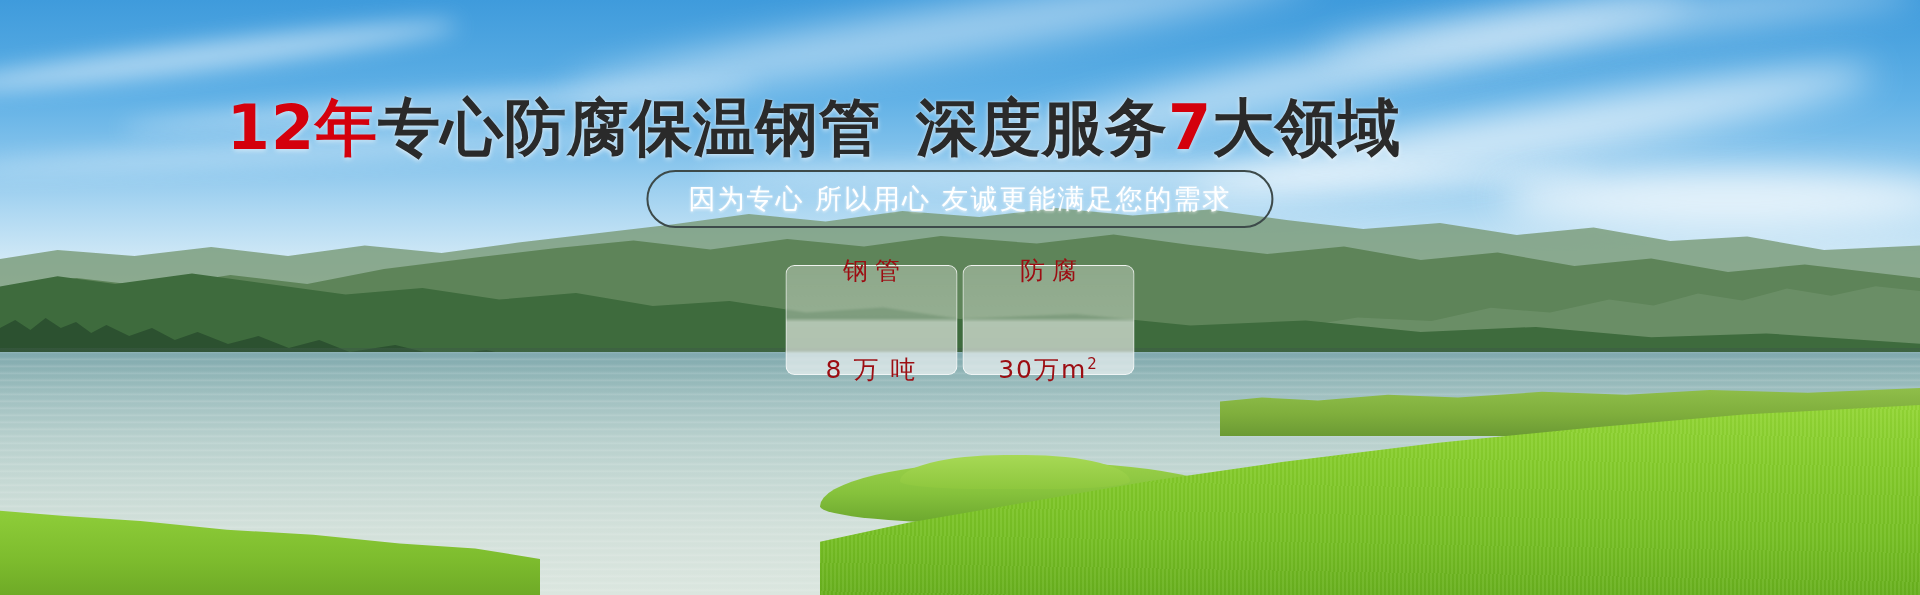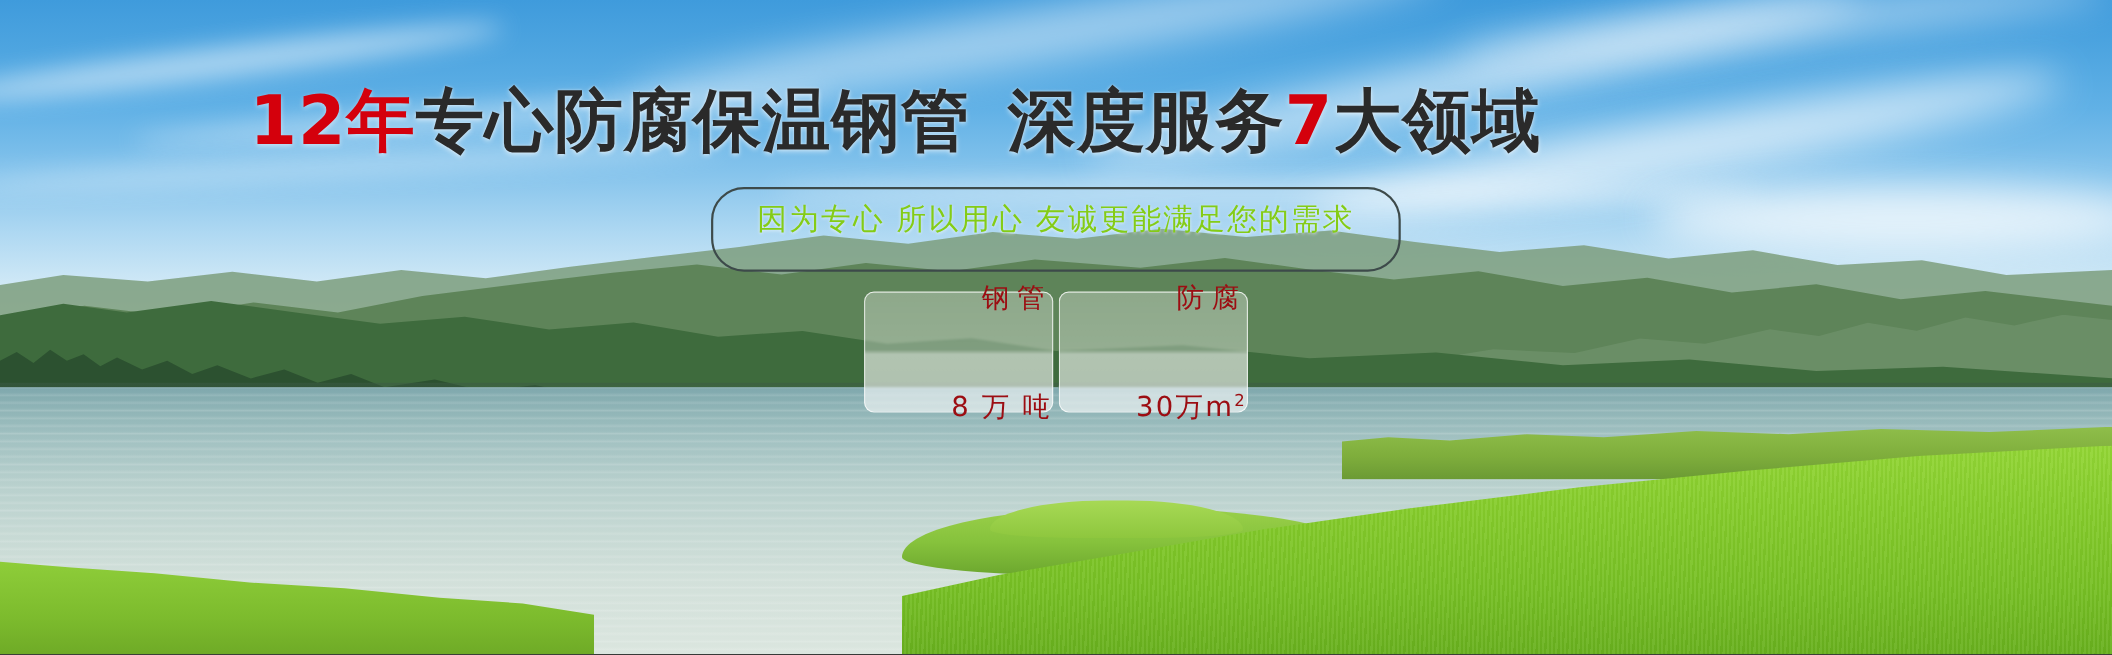--- a/index.html
+++ b/index.html
@@ -122,63 +122,63 @@
     background:linear-gradient(to bottom,#8ccd33 0%, #79ba26 60%, #6aa81f 100%);
     clip-path:polygon(0 100%,100% 100%,100% 58%,88% 46%,74% 40%,
       58% 30%,42% 24%,26% 14%,12% 8%,0 2%);
     opacity:.96;
   }
 
   
   .content{ position:absolute; left:0; top:0; width:1920px; height:595px; }
 
   .headline{
-    position:absolute; left:0; top:79px; width:1628px;
+    position:absolute; left:0; top:97px; width:1628px;
     text-align:center;
     font-size:62px; font-weight:bold;
     letter-spacing:1px; line-height:1;
     white-space:nowrap;
     font-family:"DejaVu Sans","Liberation Sans",sans-serif;
   }
   .headline .dark{
     color:#2a2a2a;
     text-shadow:0 2px 5px rgba(255,255,255,.55), 0 0 2px rgba(255,255,255,.5);
   }
   .headline .red{
     color:#d4000c;
     text-shadow:0 2px 5px rgba(255,255,255,.5);
   }
   .headline .gap{ display:inline-block; width:34px; }
 
   .pill{
     position:absolute; left:50%; transform:translateX(-50%); top:170px;
-    padding:9px 40px 28px;
+    padding:9px 40px 9px;
     border:2px solid #3d4a4a;
     border-radius:30px;
-    font-size:27px; color:#84cc16; letter-spacing:2px;
+    font-size:27px; color:#ffffff; letter-spacing:2px;
     white-space:nowrap;
     font-family:"DejaVu Sans","Liberation Sans",sans-serif;
     text-shadow:0 1px 3px rgba(255,255,255,.7);
   }
 
   .cards{
     position:absolute; left:50%; transform:translateX(-50%); top:265px;
     display:flex; gap:5px;
   }
   .card{
     width:172px; height:110px;
     border:1px solid rgba(255,255,255,.78);
     border-radius:9px;
     background:linear-gradient(to bottom,
       rgba(255,255,255,.30) 0%,
       rgba(255,255,255,.34) 48%,
       rgba(255,255,255,.60) 52%,
       rgba(255,255,255,.58) 100%);
     display:flex; flex-direction:column;
-    align-items:flex-end; justify-content:center;
+    align-items:center; justify-content:center;
     gap:18px;
     backdrop-filter:blur(1px);
   }
   .card .ttl{
     font-size:25px; color:#9c0d12; letter-spacing:7px; text-indent:7px;
     font-family:"DejaVu Sans","Liberation Sans",sans-serif;
   }
   .card .val{
     font-size:25px; color:#9c0d12; letter-spacing:2px;
     font-family:"DejaVu Sans","Liberation Sans",sans-serif;

